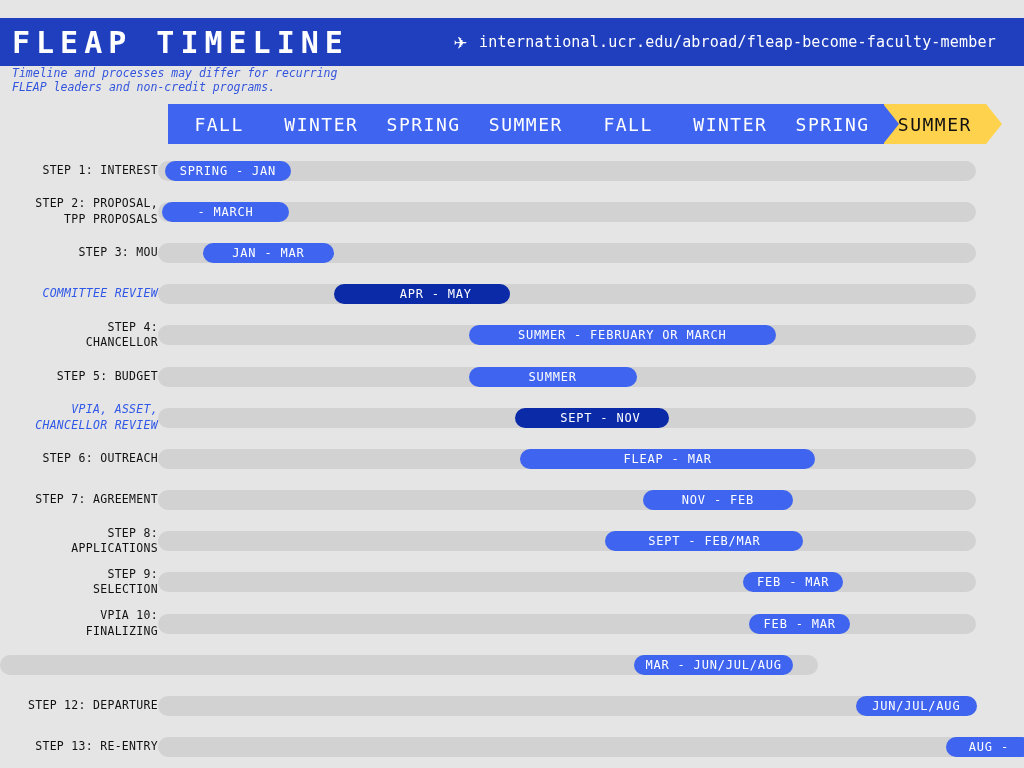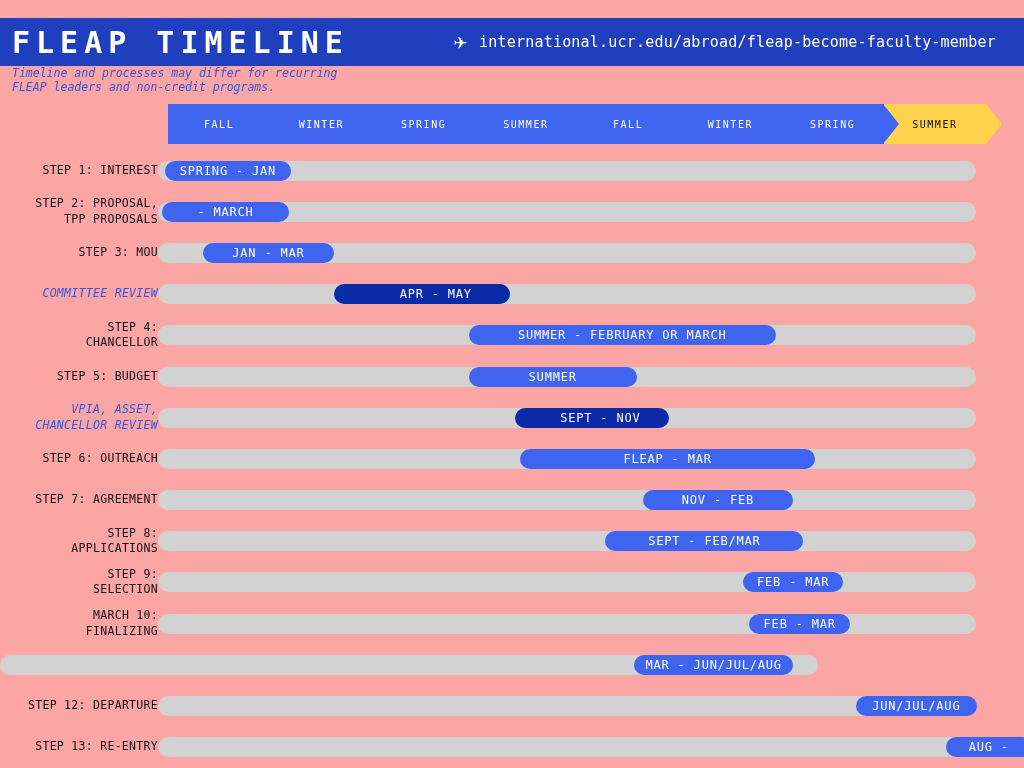--- a/index.html
+++ b/index.html
@@ -9,21 +9,21 @@
     height: 768px;
     background: #ffffff;
     font-family: "DejaVu Sans Mono", monospace;
     overflow: hidden;
   }
 
   #page {
     position: relative;
     width: 1024px;
     height: 768px;
-    background: #fca5a5;
+    background: #e5e5e5;
   }
 
   
   .header {
     position: absolute;
     left: 0;
     top: 18px;
     width: 1024px;
     height: 48px;
     background: #1f3fbf;
@@ -75,21 +75,21 @@
     left: 168px;
     top: 104px;
     width: 818px;
     height: 40px;
     display: flex;
   }
   .season-cell {
     flex: 1 1 0;
     background: #3e64f0;
     color: #ffffff;
-    font-size: 10px;
+    font-size: 18px;
     letter-spacing: 1.5px;
     display: flex;
     align-items: center;
     justify-content: center;
   }
   .season-cell.highlight {
     background: #ffd24d;
     color: #111111;
     position: relative;
     z-index: 2;
@@ -287,21 +287,21 @@
         <div class="row-label">
           <div>STEP 9:</div>
           <div>SELECTION</div>
         </div>
         <div class="track">
           <div class="bar" style="left: 71.5%; width: 12.3%;">FEB - MAR</div>
         </div>
       </div>
       <div class="row">
         <div class="row-label">
-          <div>MARCH 10:</div>
+          <div>VPIA 10:</div>
           <div>FINALIZING</div>
         </div>
         <div class="track">
           <div class="bar" style="left: 72.3%; width: 12.3%;">FEB - MAR</div>
         </div>
       </div>
       <div class="row">
         <div class="track">
           <div class="bar" style="left: 77.5%; width: 19.5%;">MAR - JUN/JUL/AUG</div>
         </div>

